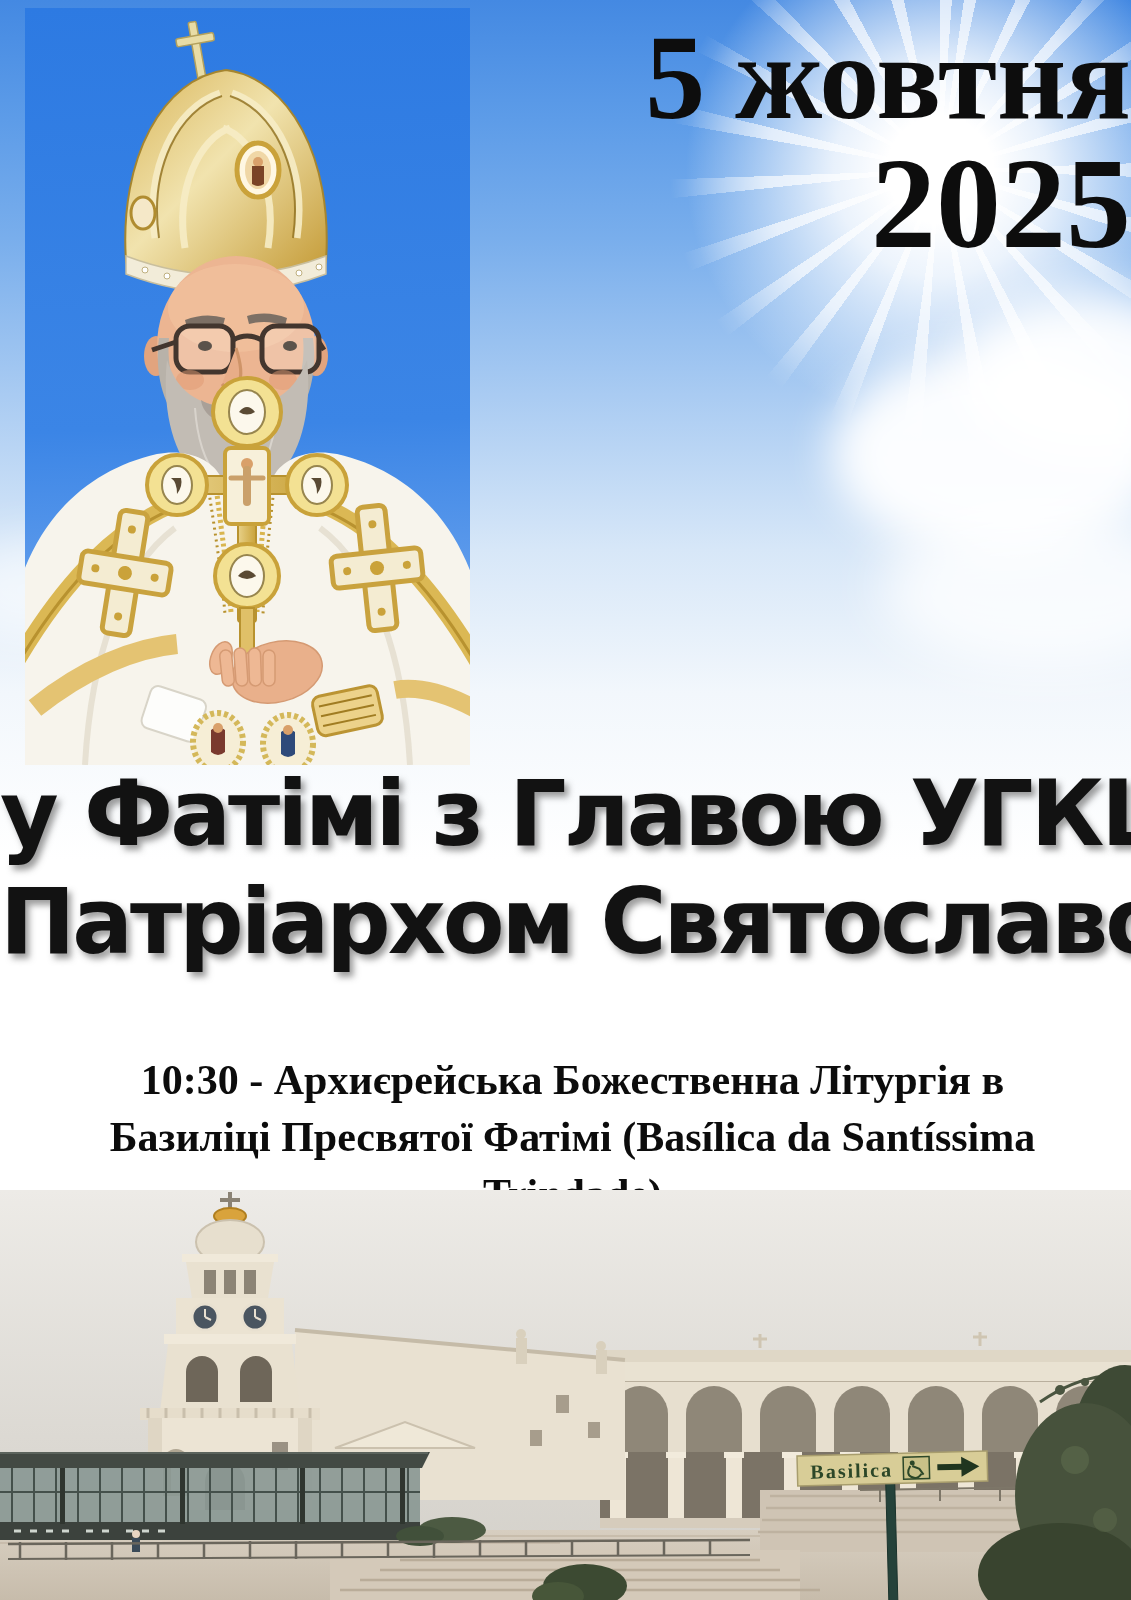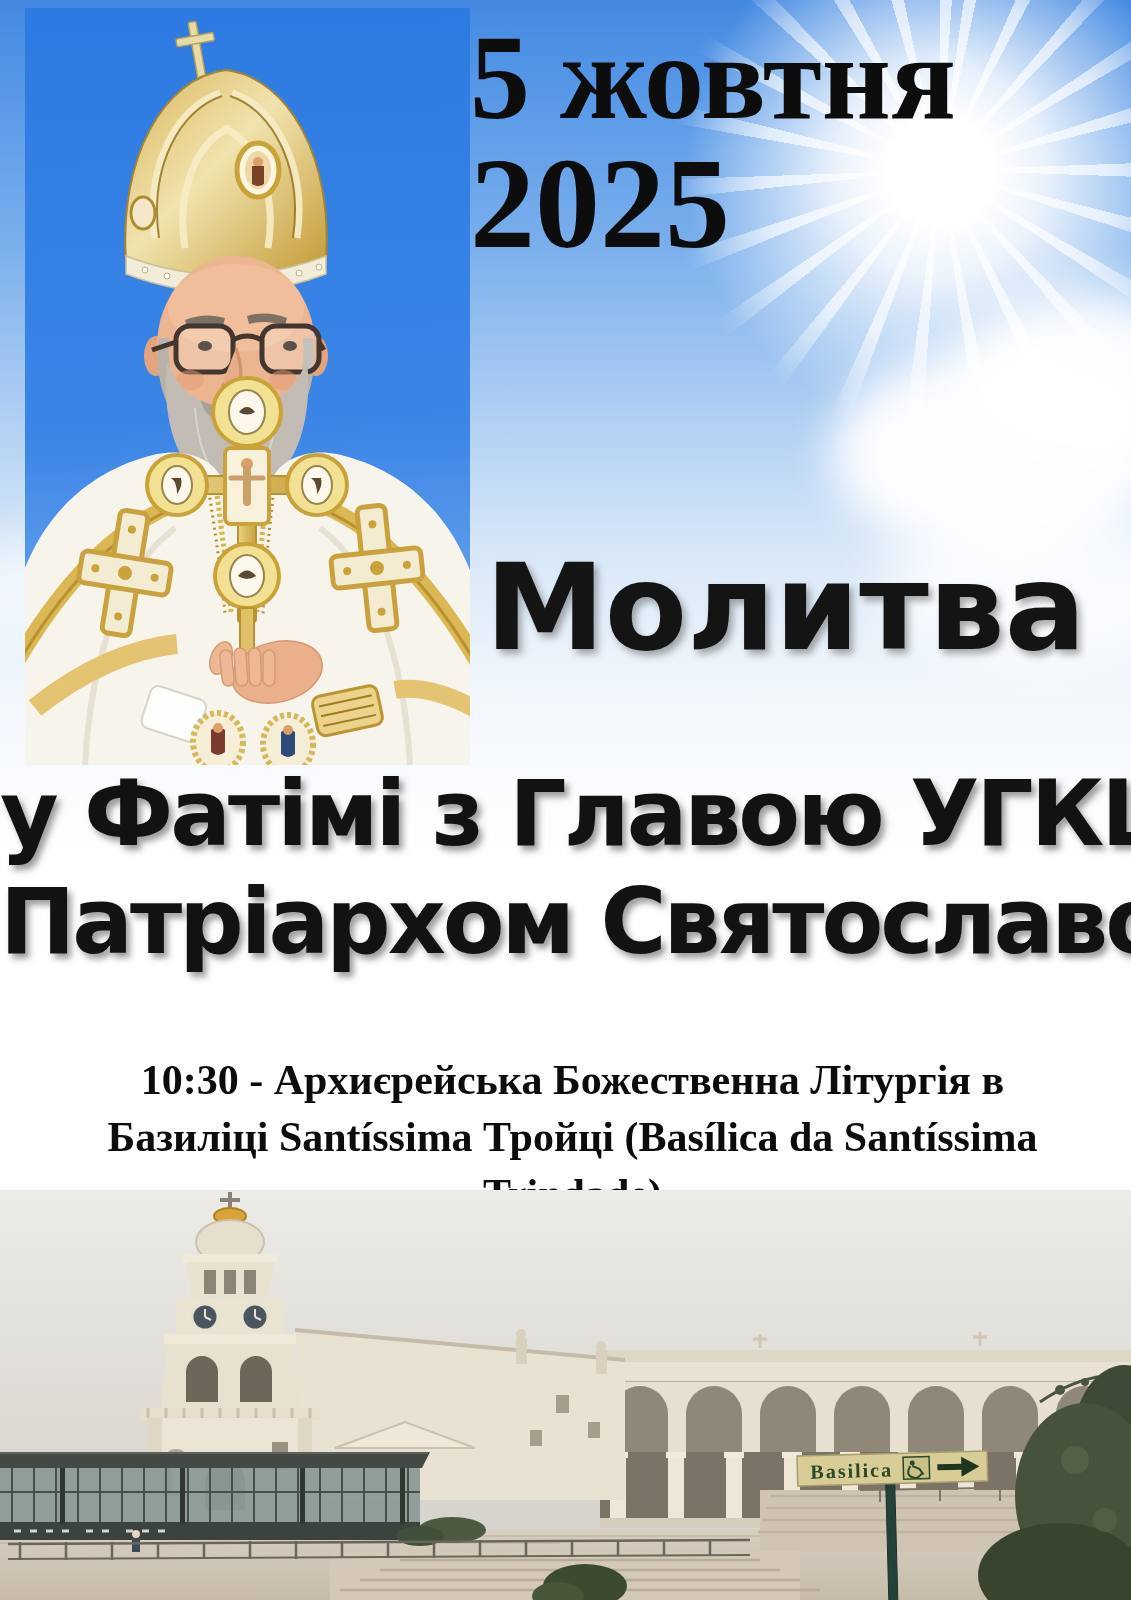--- a/index.html
+++ b/index.html
@@ -18,21 +18,21 @@
   .cloud{position:absolute;border-radius:50%;background:rgba(255,255,255,.95);filter:blur(22px);}
   .cloud.c1{left:830px;top:348px;width:340px;height:210px;}
   .cloud.c2{left:960px;top:290px;width:260px;height:170px;filter:blur(24px);}
   .cloud.c3{left:880px;top:510px;width:330px;height:160px;background:rgba(255,255,255,.8);filter:blur(26px);}
   .cloud.c4{left:-50px;top:540px;width:190px;height:100px;background:rgba(255,255,255,.6);filter:blur(24px);}
   
   .patriarch-photo{position:absolute;left:25px;top:8px;width:445px;height:757px;overflow:hidden;
        background:linear-gradient(178deg,#2d7ae2 0%,#3b85e6 55%,#6fa6ee 85%,#a8c9f4 100%);}
   .patriarch-photo svg{display:block;}
   
-  .date-block{position:absolute;left:470px;right:0;top:18px;text-align:left;color:#0d0d0d;
+  .date-block{position:absolute;left:470px;right:0;top:18px;text-align:right;color:#0d0d0d;
        font-weight:bold;line-height:1;}
   .date-line1{font-size:120px;}
   .date-line2{font-size:130px;}
   .title{position:absolute;left:440px;right:0;top:538px;text-align:center;color:#141414;
        font-family:"DejaVu Sans","Liberation Sans",sans-serif;font-weight:bold;font-size:120px;
        text-shadow:4px 5px 7px rgba(70,70,70,.45);}
   .subtitle{position:absolute;left:0;right:0;top:760px;text-align:center;color:#121212;
        font-family:"DejaVu Sans","Liberation Sans",sans-serif;font-weight:bold;font-size:90px;
        letter-spacing:-3px;line-height:1.2;text-shadow:4px 5px 6px rgba(60,60,60,.5);white-space:nowrap;}
   .schedule{position:absolute;left:14px;right:0;top:1052px;text-align:center;color:#0c0c0c;
@@ -238,30 +238,29 @@
         <circle cx="263" cy="722" r="5" fill="#d9a06a"></circle>
       </g>
     </svg>
   </div>
 
   <div class="date-block">
     <div class="date-line1">5 жовтня</div>
     <div class="date-line2">2025</div>
   </div>
 
-  <div class="title">Молитва</div>
 
   <div class="subtitle">
     <div>у Фатімі з Главою УГКЦ</div>
     <div>Патріархом Святославом</div>
   </div>
 
   <div class="schedule">
     <div>10:30 - Архиєрейська Божественна Літургія в</div>
-    <div><span>Базиліці Santíssima Тройці </span><span class="it">(Basílica da Santíssima</span></div>
+    <div><span>Базиліці Пресвятої Фатімі </span><span class="it">(Basílica da Santíssima</span></div>
     <div class="it">Trindade)</div>
   </div>
 
   <div class="basilica-photo">
     <svg width="1131" height="410" viewBox="0 0 1131 410">
       <defs>
         <linearGradient id="skyG" x1="0" y1="0" x2="0" y2="1">
           <stop offset="0" stop-color="#edebe7"></stop>
             <stop offset=".6" stop-color="#dcd9d3"></stop>
             <stop offset="1" stop-color="#d2cfc8"></stop>

